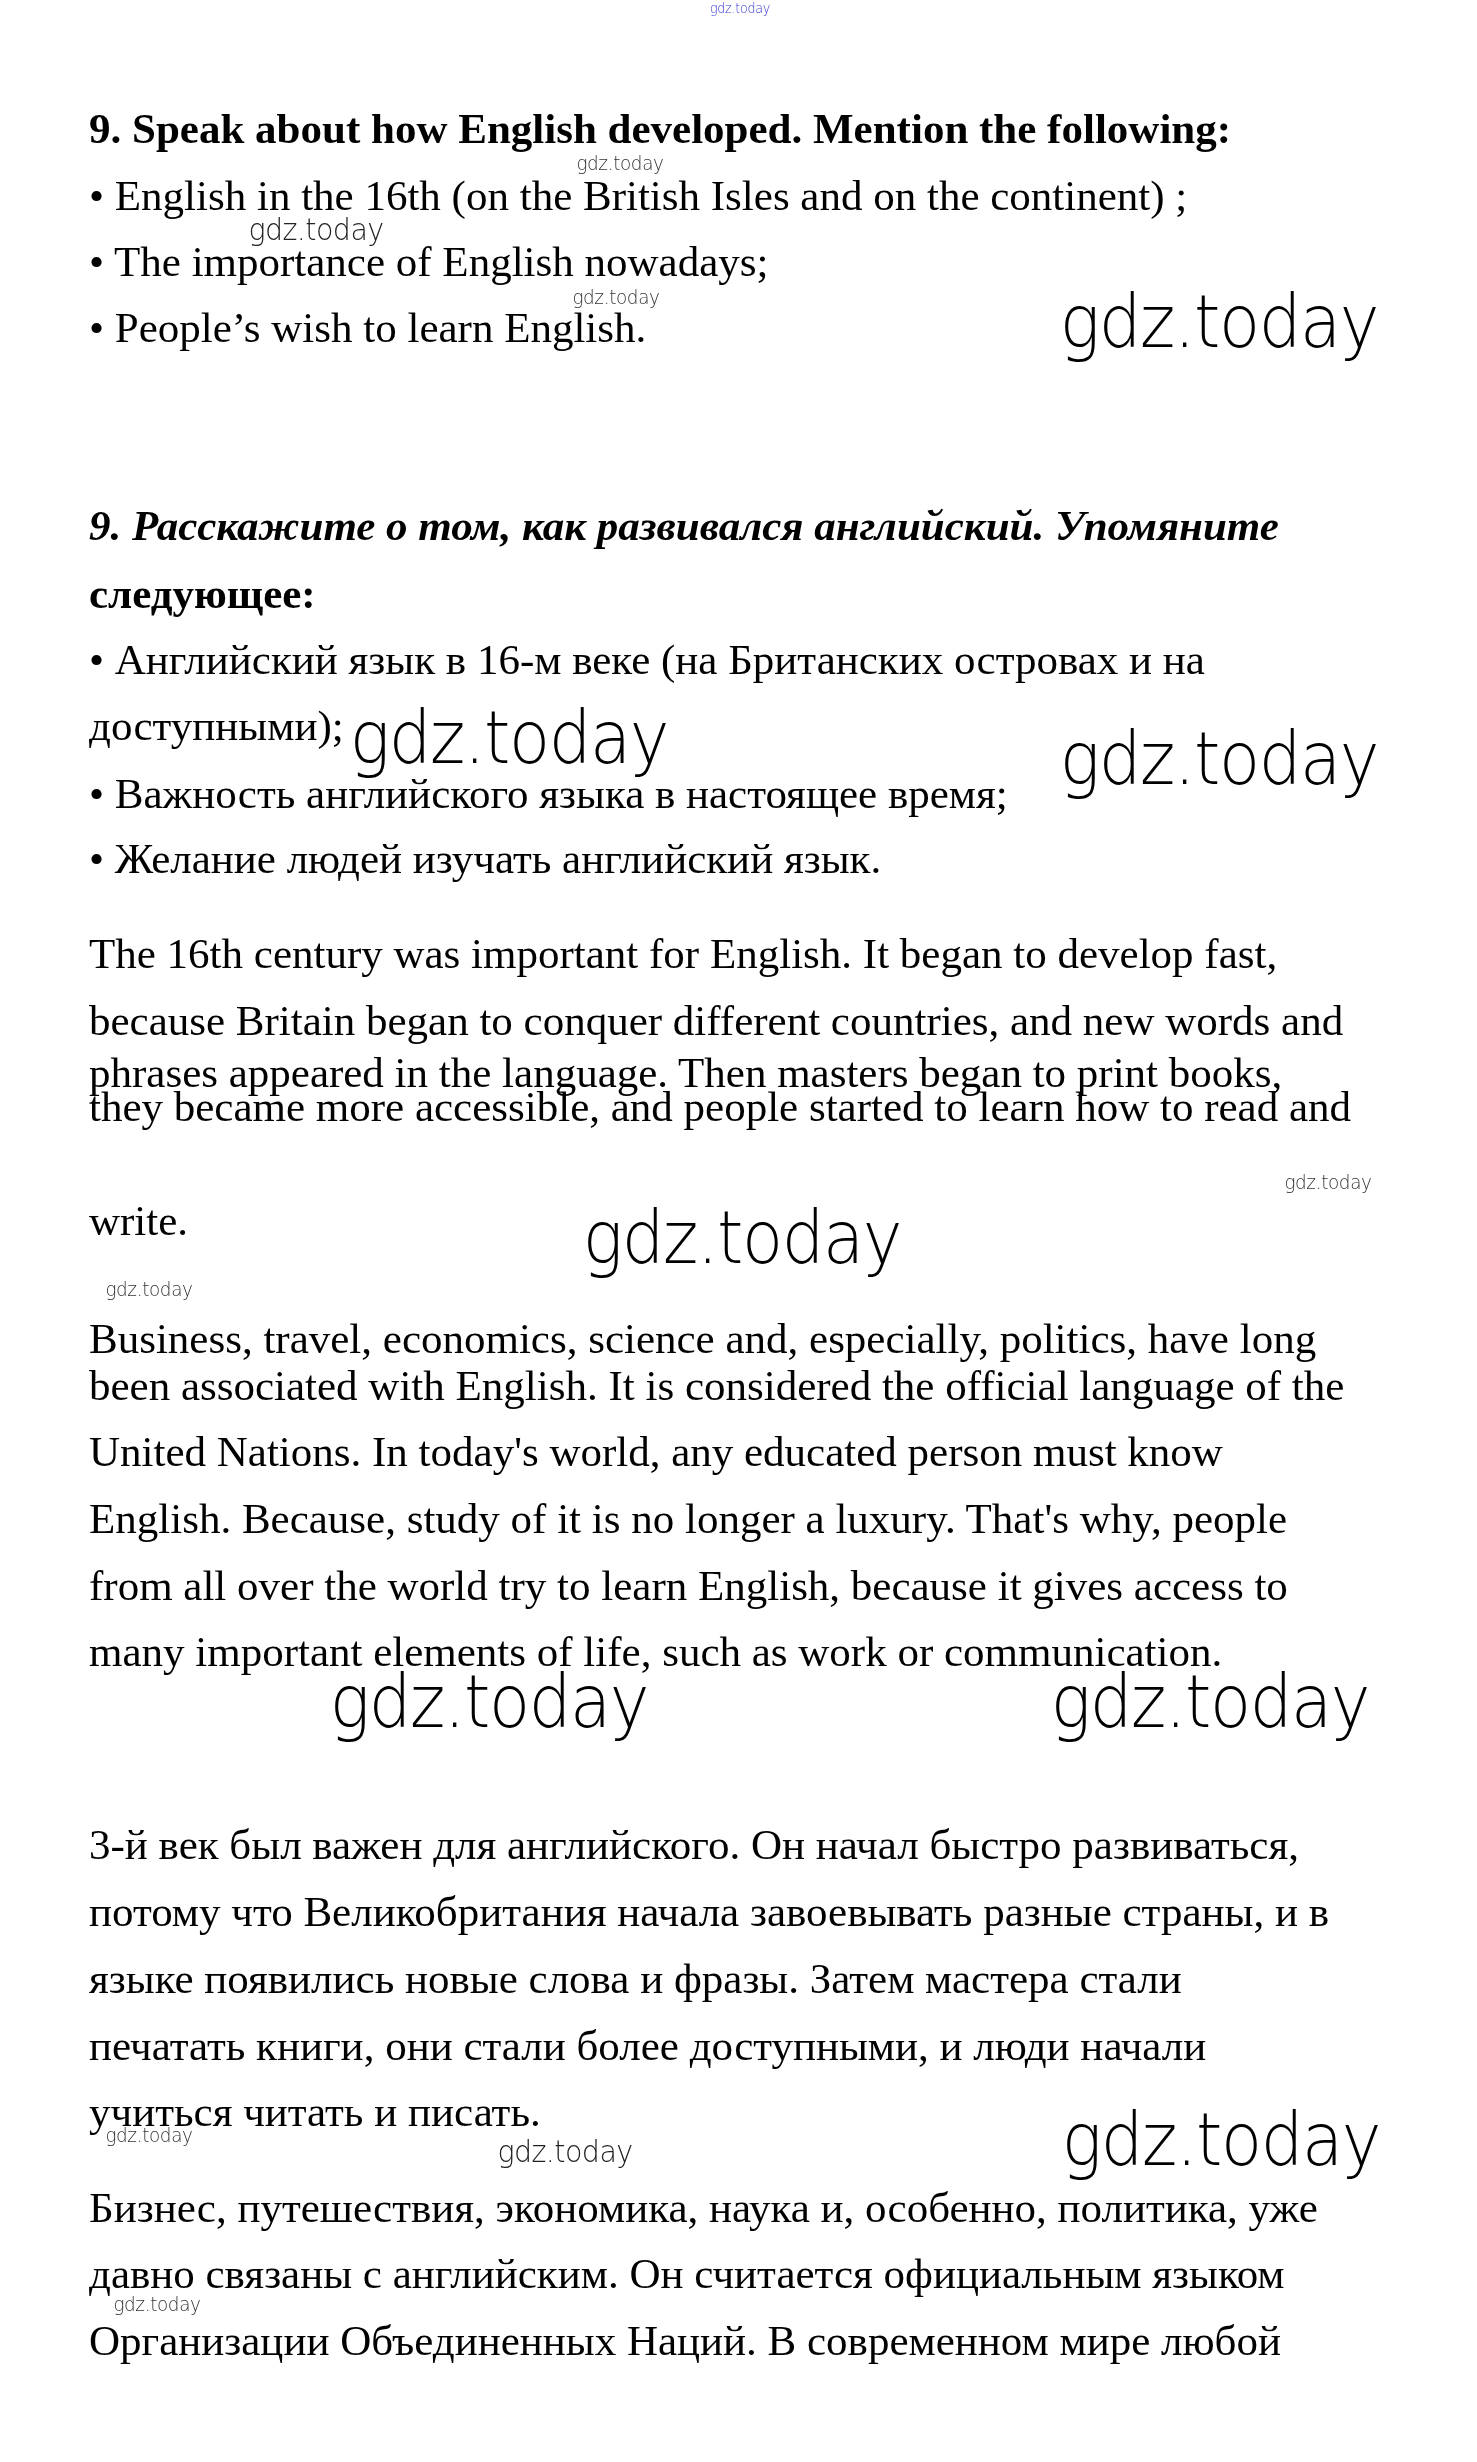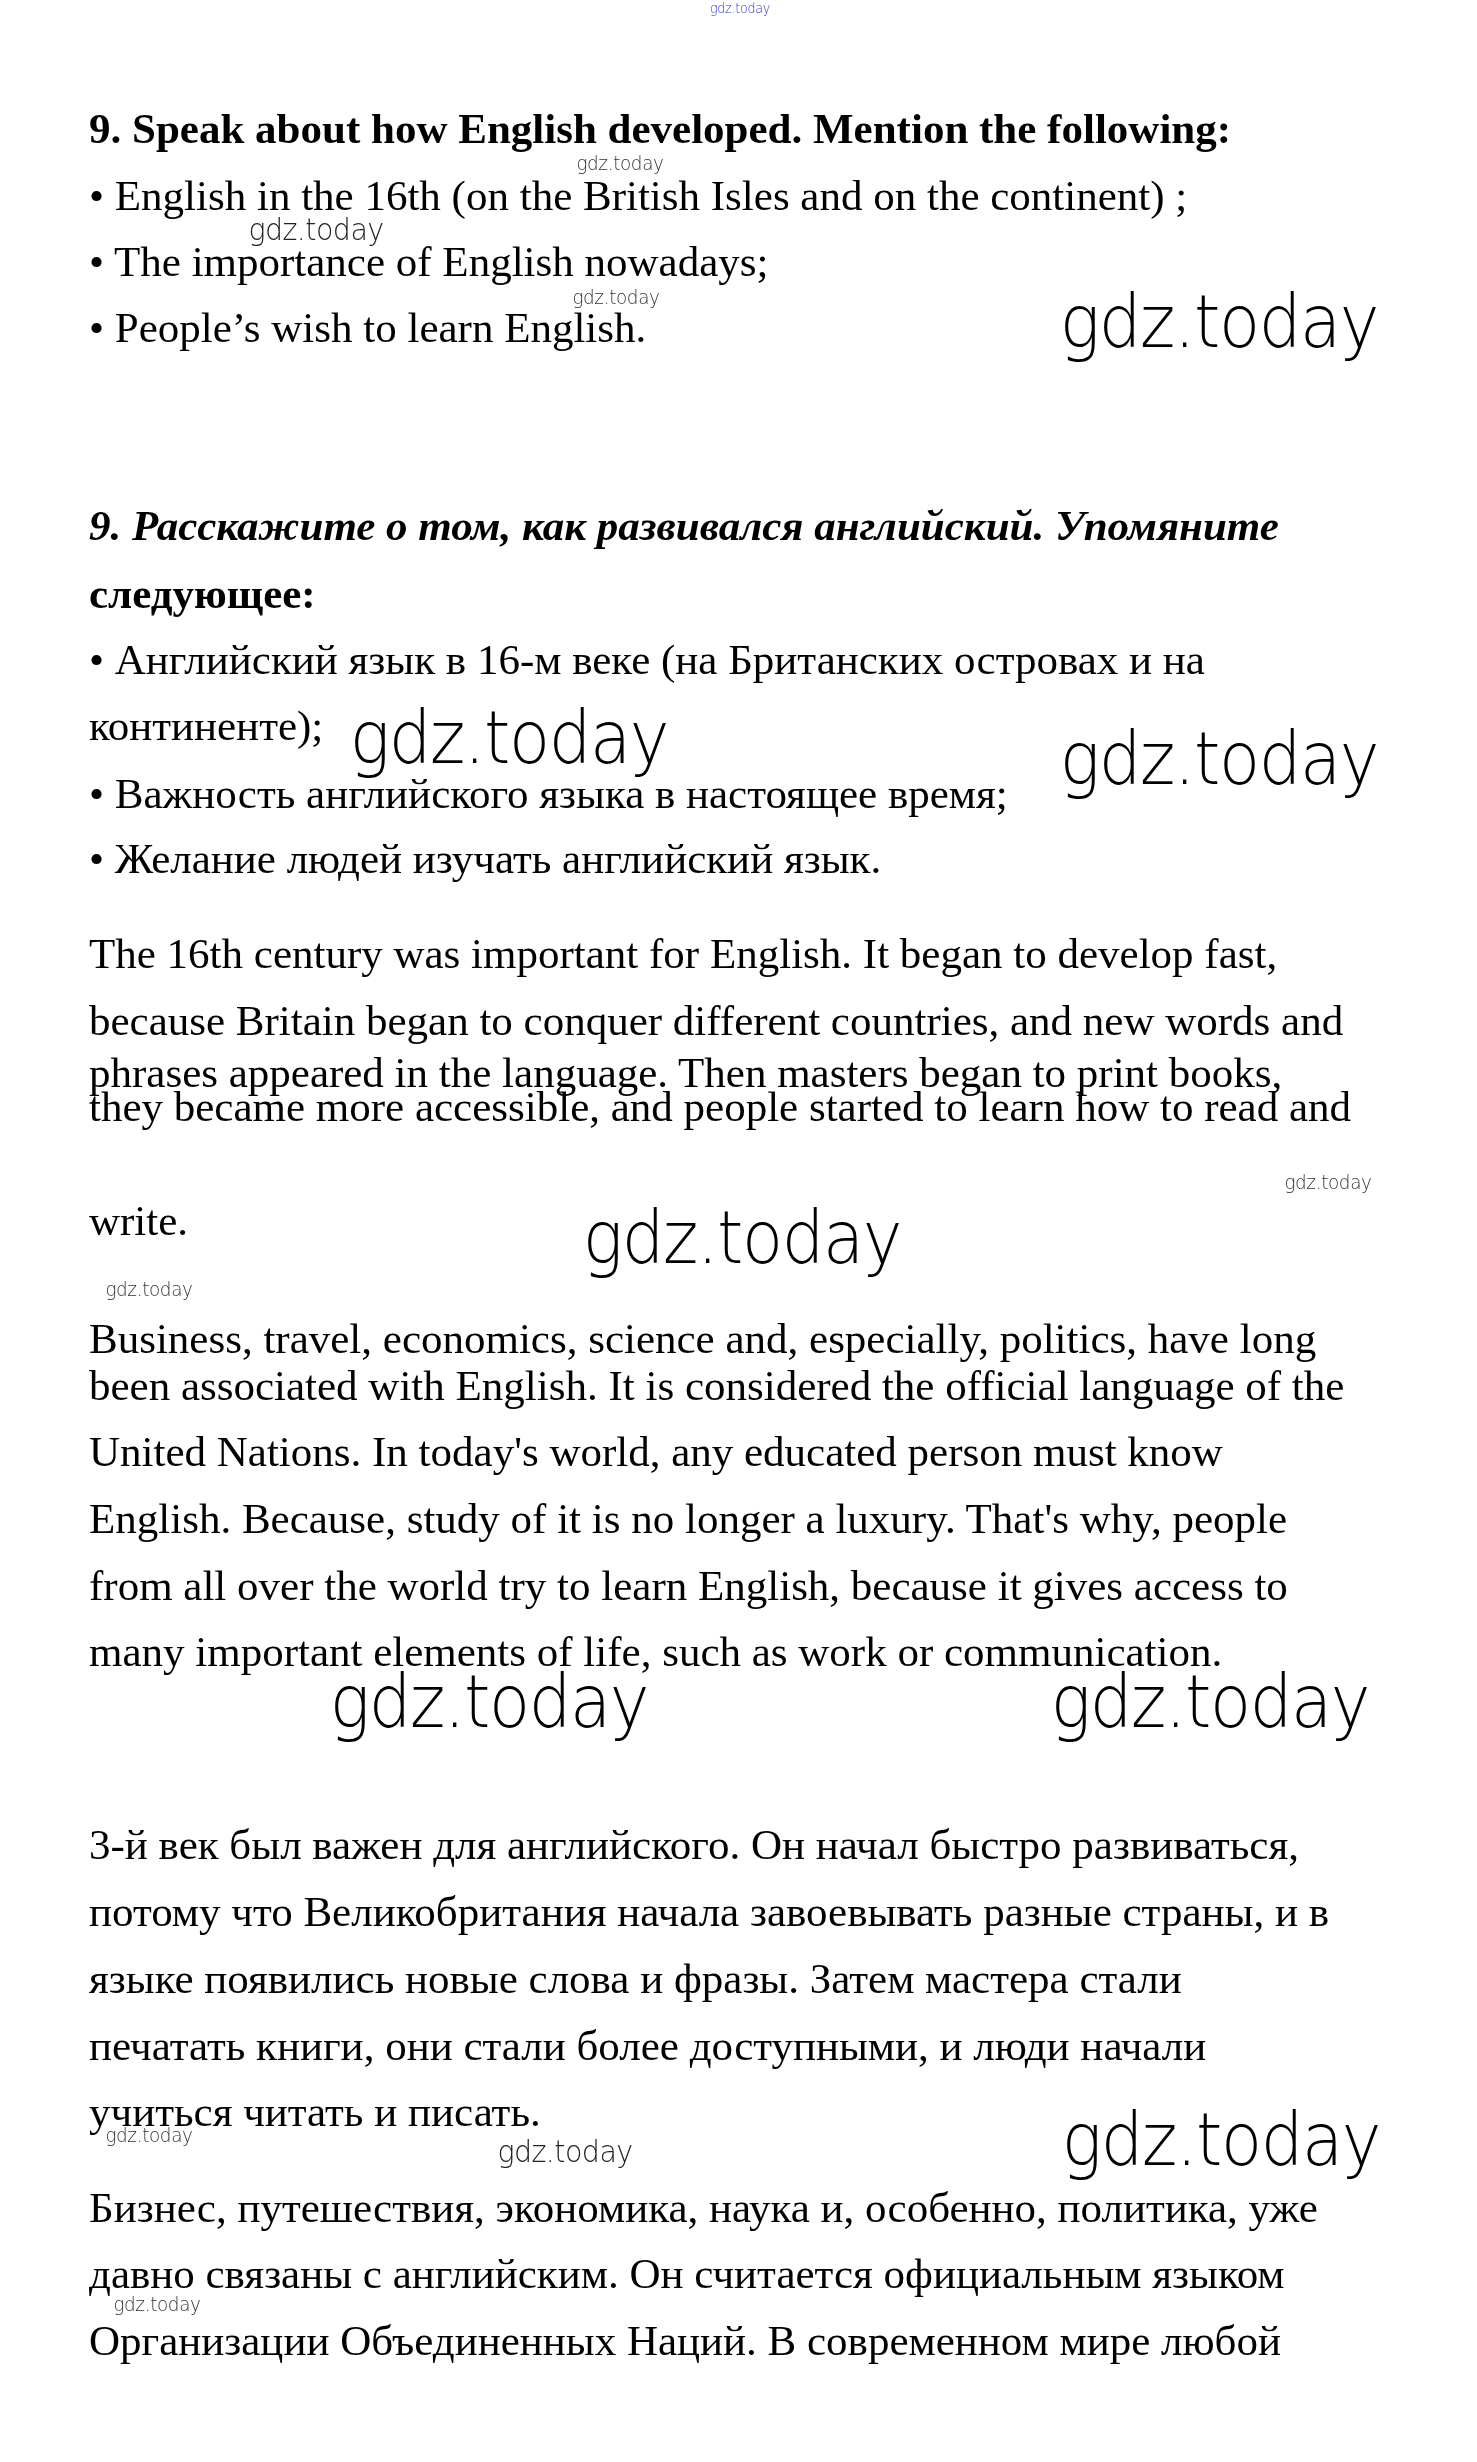--- a/index.html
+++ b/index.html
@@ -33,21 +33,21 @@
   <div class="line bold" style="top:104px;">9. Speak about how English developed. Mention the following:</div>
   <div class="line" style="top:171px;">• English in the 16th (on the British Isles and on the continent) ;</div>
   <div class="line" style="top:237px;">• The importance of English nowadays;</div>
   <div class="line" style="top:303px;">• People’s wish to learn English.</div>
 </section>
 
 <section>
   <div class="line bold" style="top:501px;font-style:italic;">9. Расскажите о том, как развивался английский. Упомяните</div>
   <div class="line bold" style="top:569px;">следующее:</div>
   <div class="line" style="top:635px;">• Английский язык в 16-м веке (на Британских островах и на</div>
-  <div class="line" style="top:701px;">континенте);</div>
+  <div class="line" style="top:701px;">доступными);</div>
   <div class="line" style="top:769px;">• Важность английского языка в настоящее время;</div>
   <div class="line" style="top:834px;">• Желание людей изучать английский язык.</div>
 </section>
 
 <section>
   <div class="line" style="top:929px;">The 16th century was important for English. It began to develop fast,</div>
   <div class="line" style="top:996px;">because Britain began to conquer different countries, and new words and</div>
   <div class="line" style="top:1048px;">phrases appeared in the language. Then masters began to print books,</div>
   <div class="line" style="top:1082px;">they became more accessible, and people started to learn how to read and</div>
   <div class="line" style="top:1196px;">write.</div>

